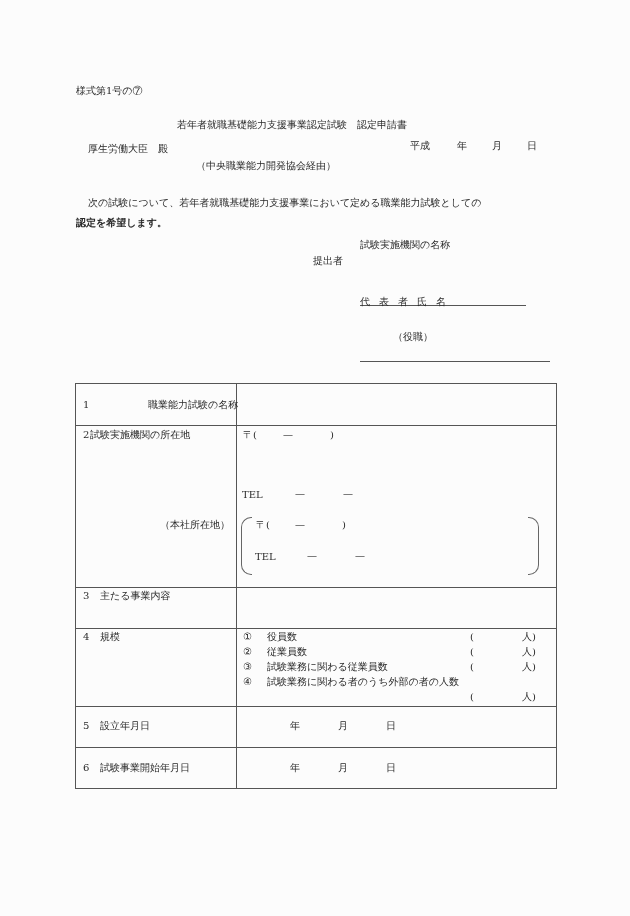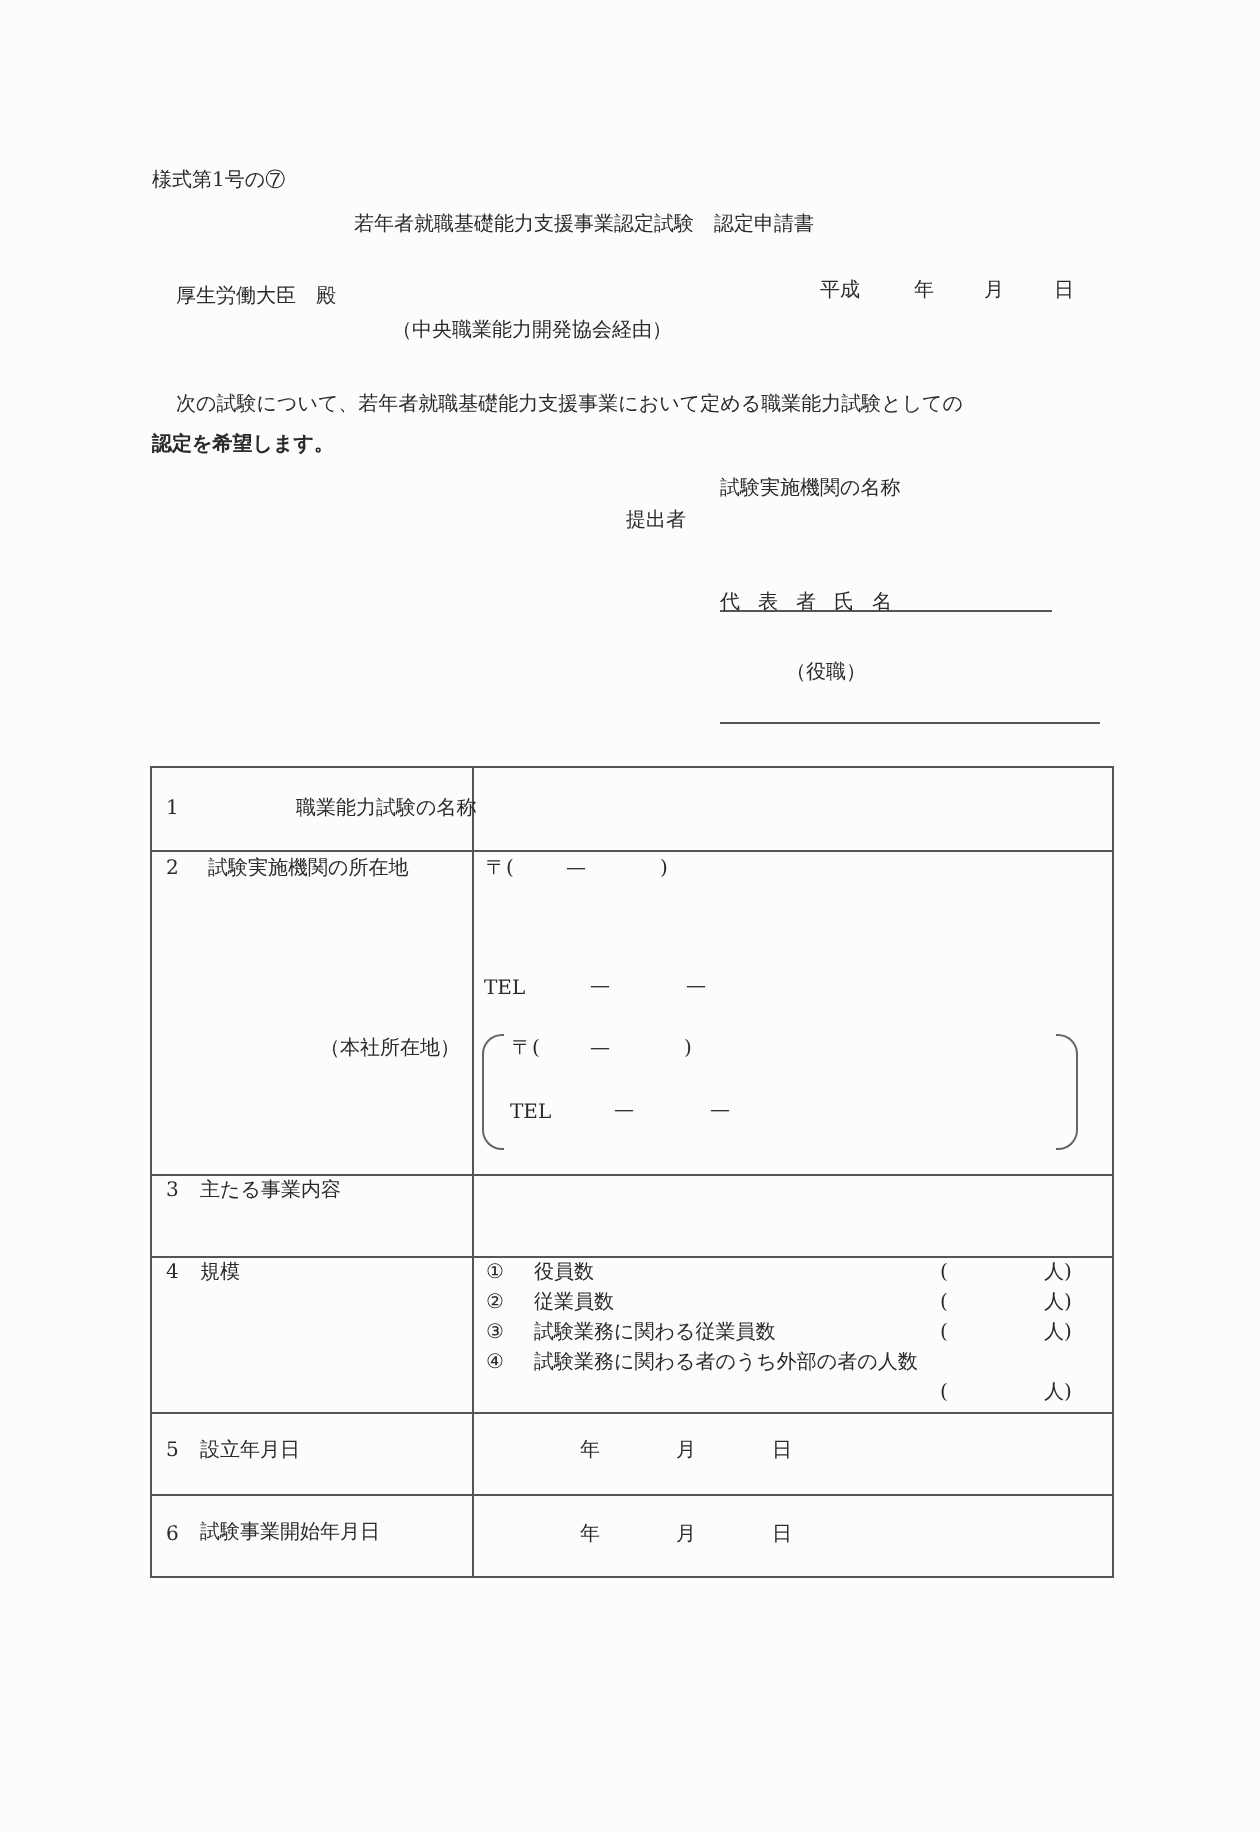--- a/index.html
+++ b/index.html
@@ -22,21 +22,21 @@
       border: 1px solid #666;
       width: 10px;
     }
     .bracket-l { border-right: none; border-radius: 10px 0 0 10px; }
     .bracket-r { border-left: none; border-radius: 0 10px 10px 0; }
   </style>
 </head>
 <body>
 
 <div class="abs t" style="left:76px;top:86px;">様式第1号の⑦</div>
-<div class="abs t" style="left:177px;top:108px;">若年者就職基礎能力支援事業認定試験　認定申請書</div>
+<div class="abs t" style="left:177px;top:120px;">若年者就職基礎能力支援事業認定試験　認定申請書</div>
 
 <div>
   <span class="abs t" style="left:410px;top:141px;">平成</span>
   <span class="abs t" style="left:457px;top:141px;">年</span>
   <span class="abs t" style="left:492px;top:141px;">月</span>
   <span class="abs t" style="left:527px;top:141px;">日</span>
 </div>
 
 <div>
   <span class="abs t" style="left:88px;top:144px;">厚生労働大臣　殿</span>
@@ -72,21 +72,21 @@
   <div class="hline" style="left:75px;top:747px;width:482px;"></div>
 
   <div>
     <span class="abs t" style="left:83px;top:400px;">1</span>
     <span class="abs t" style="left:100px;top:400px;margin-left:48px;">職業能力試験の名称</span>
     <div class="abs" style="left:237px;top:384px;width:318px;height:40px;"></div>
   </div>
 
   <div>
     <span class="abs t" style="left:83px;top:430px;">2</span>
-    <span class="abs t" style="left:104px;top:430px;">試験実施機関の所在地</span>
+    <span class="abs t" style="left:90px;top:430px;">試験実施機関の所在地</span>
     <span class="abs t" style="left:160px;top:520px;">（本社所在地）</span>
 
     <div>
       <span class="abs t" style="left:243px;top:430px;">〒(</span>
       <span class="abs t" style="left:283px;top:430px;">—</span>
       <span class="abs t" style="left:330px;top:430px;">)</span>
       <span class="abs small" style="left:242px;top:490px;">TEL</span>
       <span class="abs t" style="left:295px;top:489px;">—</span>
       <span class="abs t" style="left:343px;top:489px;">—</span>
     </div>
@@ -144,20 +144,20 @@
     <span class="abs t" style="left:100px;top:721px;">設立年月日</span>
     <div>
       <span class="abs t" style="left:290px;top:721px;">年</span>
       <span class="abs t" style="left:338px;top:721px;">月</span>
       <span class="abs t" style="left:386px;top:721px;">日</span>
     </div>
   </div>
 
   <div>
     <span class="abs t" style="left:83px;top:763px;">6</span>
-    <span class="abs t" style="left:100px;top:763px;font-family:Liberation Mono, monospace;">試験事業開始年月日</span>
+    <span class="abs t" style="left:100px;top:763px;">試験事業開始年月日</span>
     <div>
       <span class="abs t" style="left:290px;top:763px;">年</span>
       <span class="abs t" style="left:338px;top:763px;">月</span>
       <span class="abs t" style="left:386px;top:763px;">日</span>
     </div>
   </div>
 </div>
 
 </body></html>

